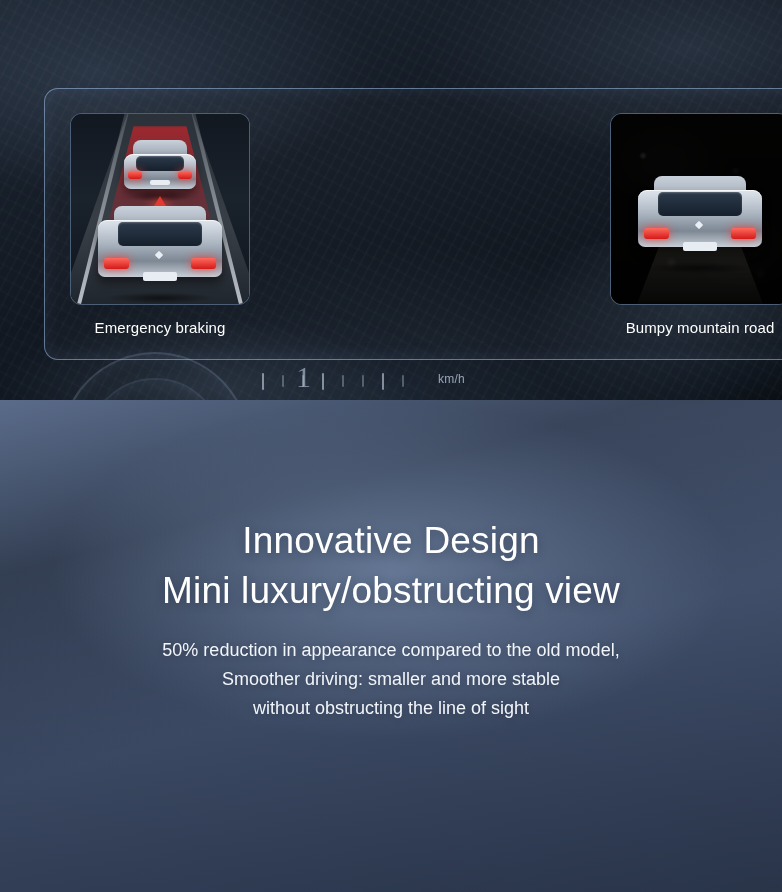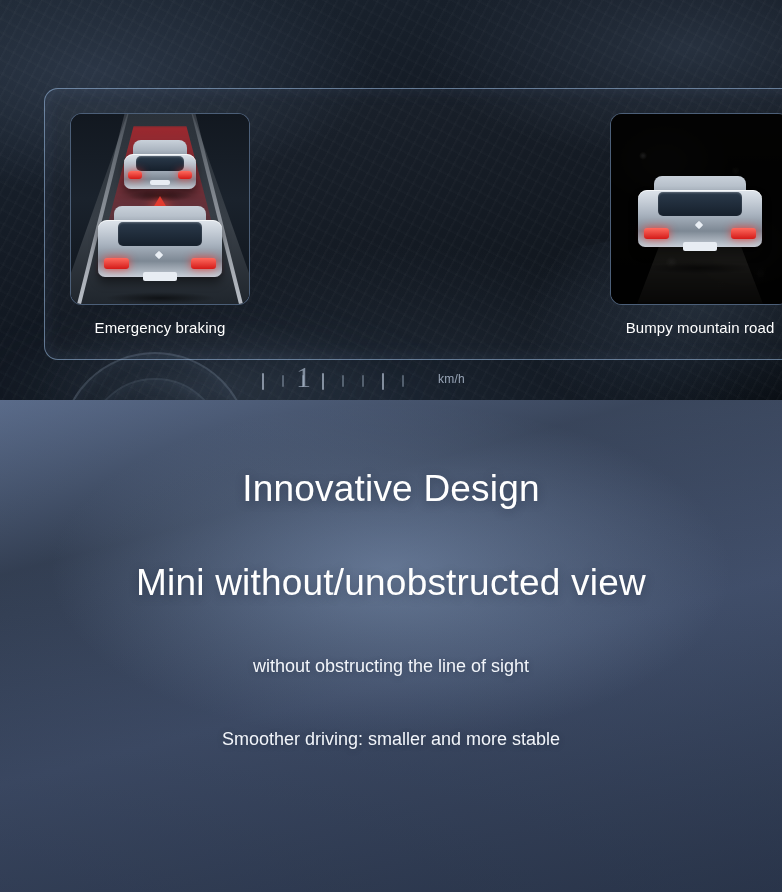--- a/index.html
+++ b/index.html
@@ -270,22 +270,21 @@
       radial-gradient(ellipse 70% 55% at 50% 35%, #6b7e9c 0%, rgba(90,105,135,0) 62%),
       linear-gradient(165deg, #5d6f8e 0%, #54658488 25%, #42506c 55%, #2f3b52 100%);
   }
   .bottom-veil {
     position: absolute; inset: 0;
     background: linear-gradient(180deg, rgba(80,95,125,.25) 0%, rgba(40,52,72,.10) 45%, rgba(30,40,58,.35) 100%);
   }
   .bottom-inner {
     position: absolute; inset: 0;
     display: flex; flex-direction: column; align-items: center;
-    padding-top: 64px;
-    gap: 44px;
+    padding-top: 116px;
   }
   .b-title {
     color: #ffffff;
     font-size: 37px;
     line-height: 50px;
     font-weight: 400;
     text-align: center;
     letter-spacing: .2px;
     text-shadow: 0 2px 10px rgba(20,30,48,.35);
   }
@@ -381,19 +380,20 @@
         </div>
 
       </div>
     </div>
   </section>
 
   <section class="bottom-section">
     <div class="bottom-veil"></div>
     <div class="bottom-inner">
       <div class="b-title">Innovative Design</div>
-      <div class="b-title">Mini without/unobstructed view</div>
+      <div class="b-title">Mini luxury/obstructing view</div>
+      <div class="b-sub">50% reduction in appearance compared to the old model,</div>
+      <div class="b-sub" style="margin-top:0;">Smoother driving: smaller and more stable</div>
       <div class="b-sub" style="margin-top:0;">without obstructing the line of sight</div>
-      <div class="b-sub" style="margin-top:0;">Smoother driving: smaller and more stable</div>
     </div>
   </section>
 
 </div>
 
 </body></html>

